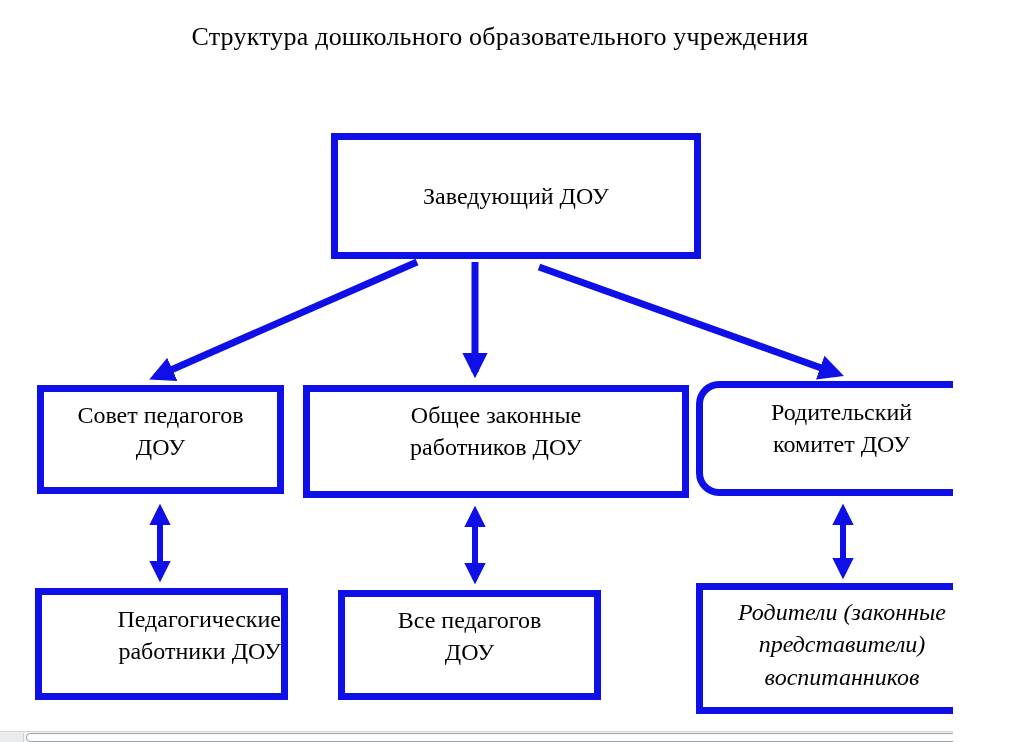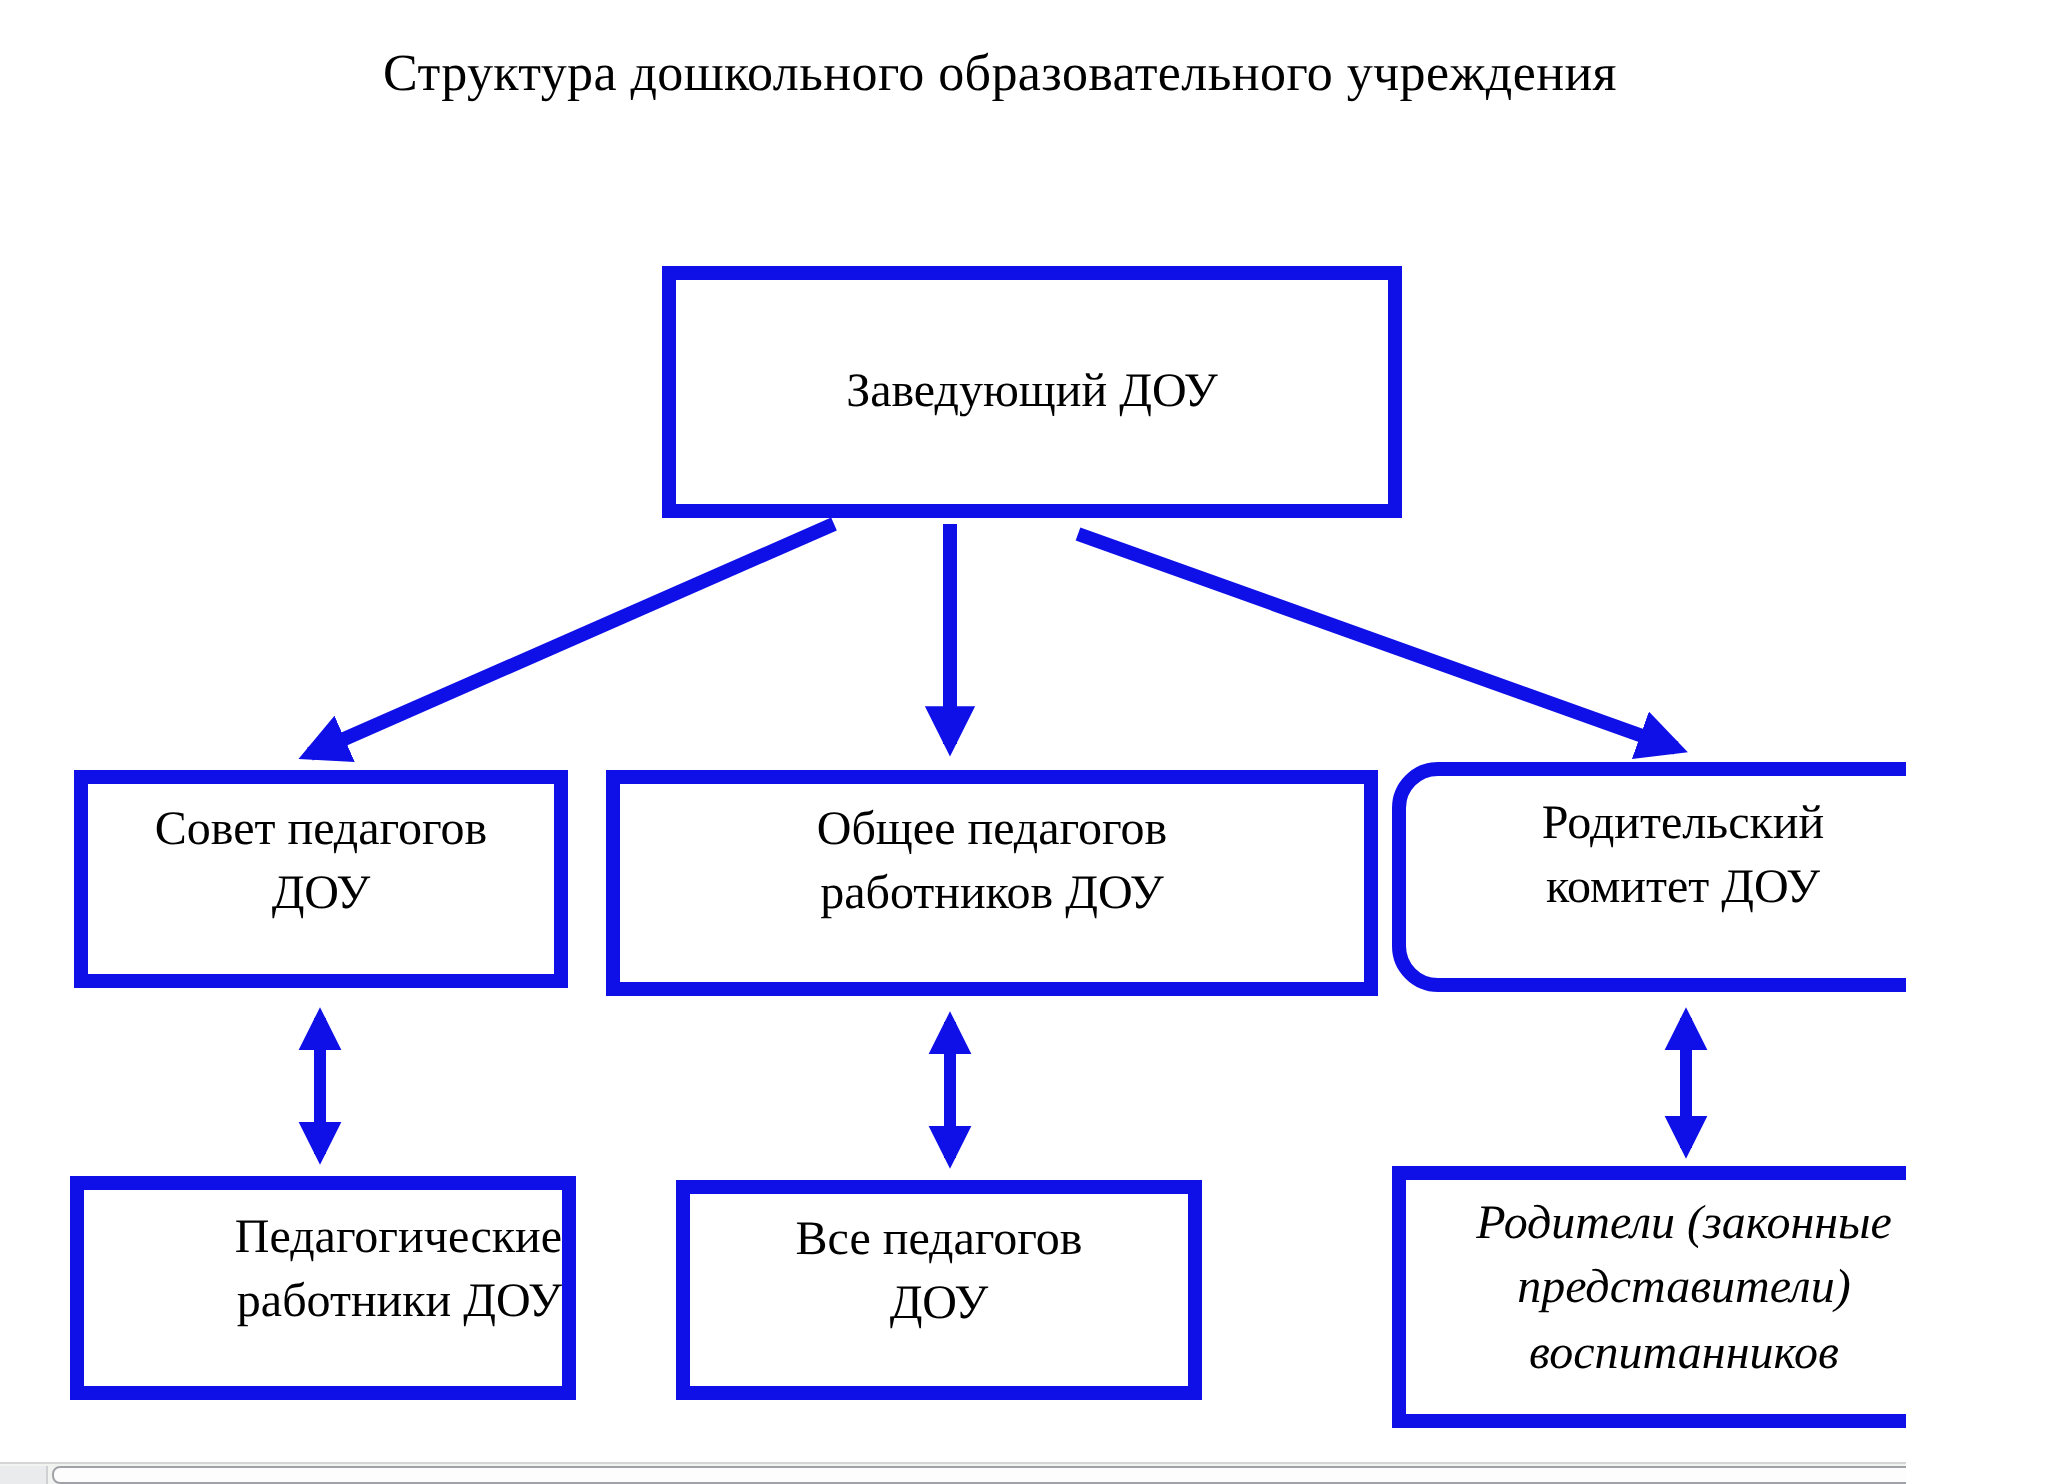--- a/index.html
+++ b/index.html
@@ -93,21 +93,21 @@
     <path class="arrow" stroke-width="6" d="M 843 509 L 843 574" marker-start="url(#ah)" marker-end="url(#ah)"></path>
   </svg>
 
   <div class="node node-root">
     <span>Заведующий ДОУ</span>
   </div>
 
   <div class="node node-m1">Совет педагогов
 ДОУ</div>
 
-  <div class="node node-m2">Общее педагогов
+  <div class="node node-m2">Общее законные
 работников ДОУ</div>
 
   <div class="node node-m3">Родительский
 комитет ДОУ</div>
 
   <div class="node node-b1">Педагогические
 работники ДОУ</div>
 
   <div class="node node-b2">Все педагогов
 ДОУ</div>

